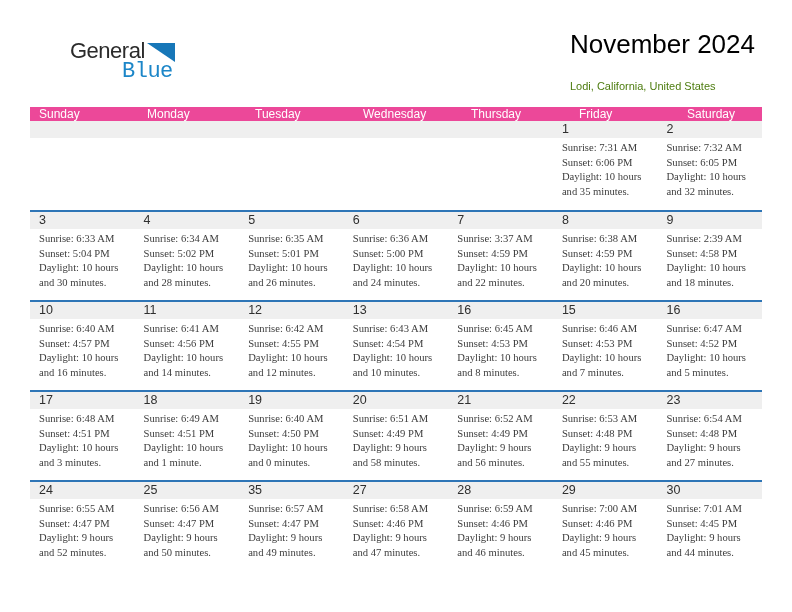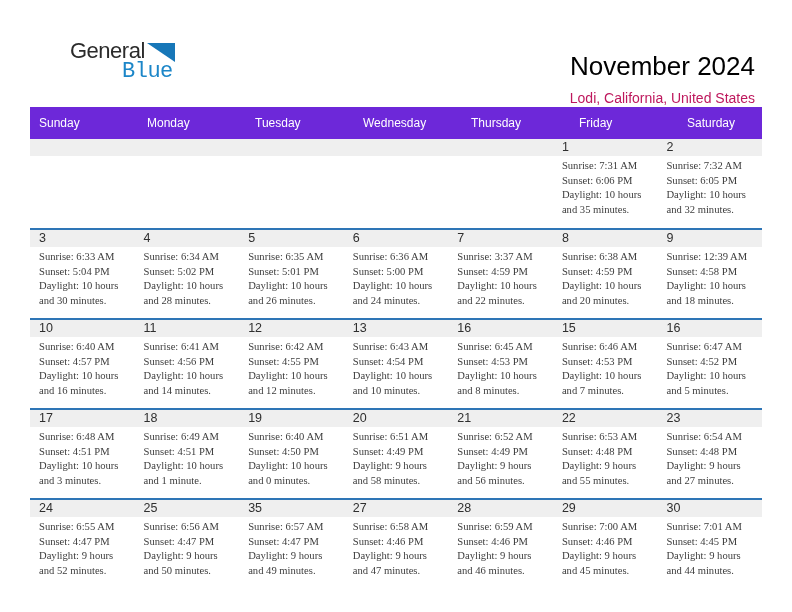--- a/index.html
+++ b/index.html
@@ -12,27 +12,27 @@
   }
 
   
   .logo { position: absolute; left: 37px; top: 40px; width: 100px; margin-left: 33px; }
   .logo-top { display: flex; align-items: flex-start; }
   .logo-general { font-size: 22px; color: #2b2b2b; letter-spacing: -0.5px; line-height: 22px; }
   .logo-tri { margin-left: 2px; margin-top: 3px; }
   .logo-blue { font-size: 22px; color: #1c86c8; letter-spacing: -0.5px; line-height: 20px; margin: -4px 0 0 52px; font-family: Liberation Mono, monospace; }
 
   
-  .title-block { position: absolute; right: 37px; top: 51px; text-align: right; }
+  .title-block { position: absolute; right: 37px; top: 29px; }
   .page-title { font-size: 26px; color: #000000; line-height: 30px; }
-  .page-subtitle { font-size: 14px; color: #be185d; margin-top: 9px; }
+  .page-subtitle { font-size: 11px; color: #4d7c0f; margin-top: 21px; }
 
   
   .calendar { position: absolute; left: 30px; top: 107px; width: 732px; }
-  .cal-header { display: flex; height: 32px; background: #6d28d9; align-items: center; gap: 24px; }
+  .cal-header { display: flex; height: 14px; background: #ec4899; align-items: center; gap: 24px; }
   .cal-header .wd { flex: 1 1 0; min-width: 0; color: #ffffff; font-size: 12px; padding-left: 9px; }
 
   .week { display: flex; height: 88px; border-top: 2px solid #2e75b6; }
   .week.first { border-top: 0; height: 89px; }
   .cell { flex: 1 1 0; min-width: 0; }
   .num {
     height: 17px; background: #efefef;
     font-size: 12.5px; color: #2f2f2f;
     padding: 1px 0 0 9px; box-sizing: border-box;
   }
@@ -156,21 +156,21 @@
           <div class="lines">
             <div class="line">Sunrise: 6:38 AM</div>
             <div class="line">Sunset: 4:59 PM</div>
             <div class="line">Daylight: 10 hours</div>
             <div class="line">and 20 minutes.</div>
           </div>
         </div>
         <div class="cell">
           <div class="num">9</div>
           <div class="lines">
-            <div class="line">Sunrise: 12:39 AM</div>
+            <div class="line">Sunrise: 2:39 AM</div>
             <div class="line">Sunset: 4:58 PM</div>
             <div class="line">Daylight: 10 hours</div>
             <div class="line">and 18 minutes.</div>
           </div>
         </div>
       </div>
       <div class="week">
         <div class="cell">
           <div class="num">10</div>
           <div class="lines">

